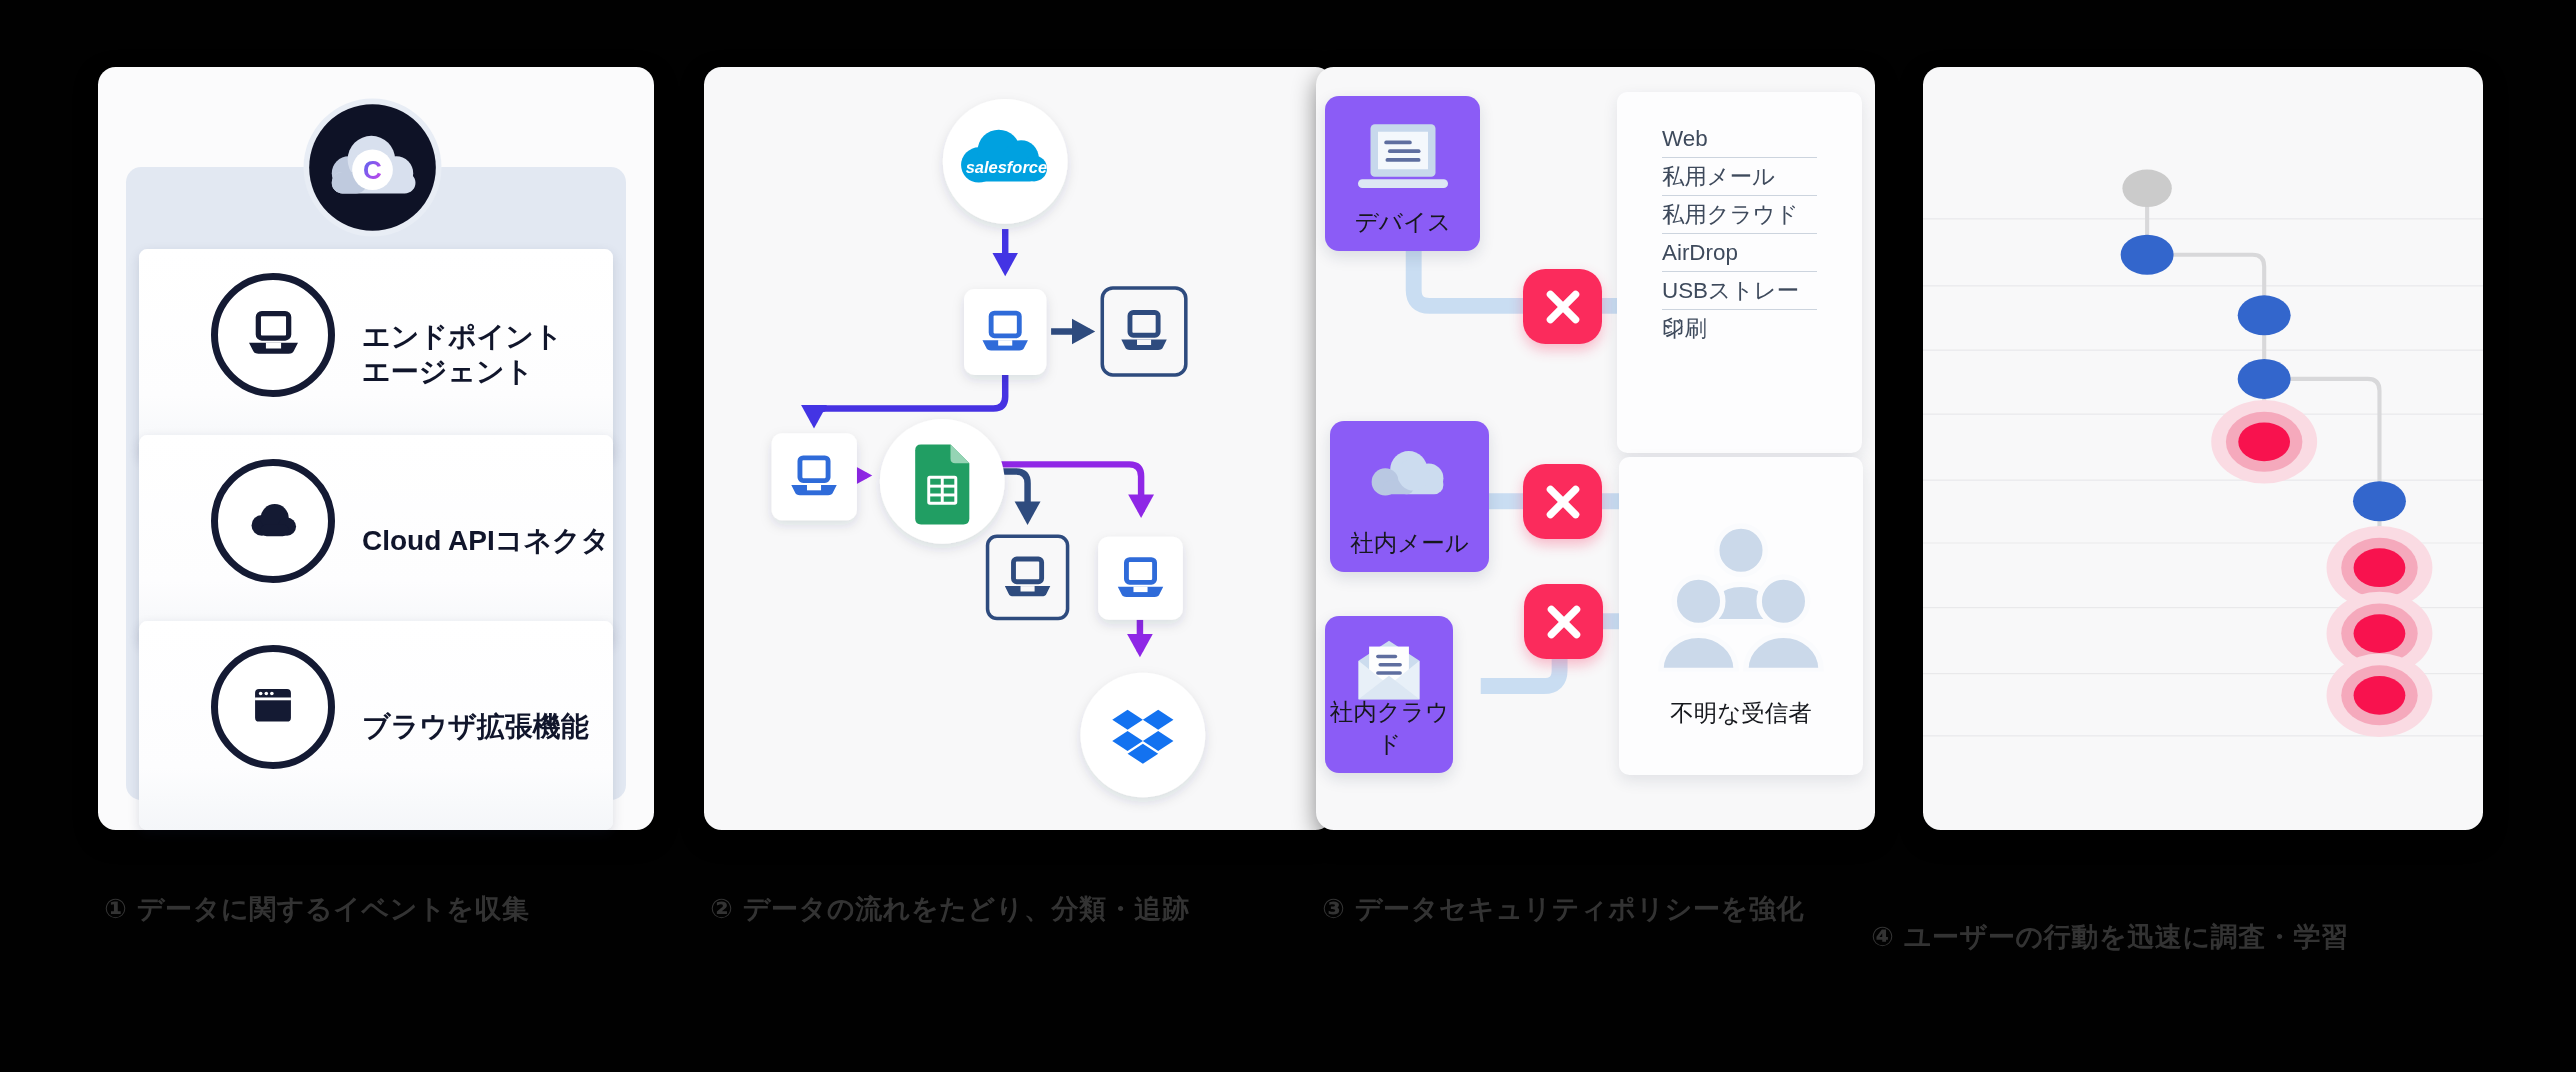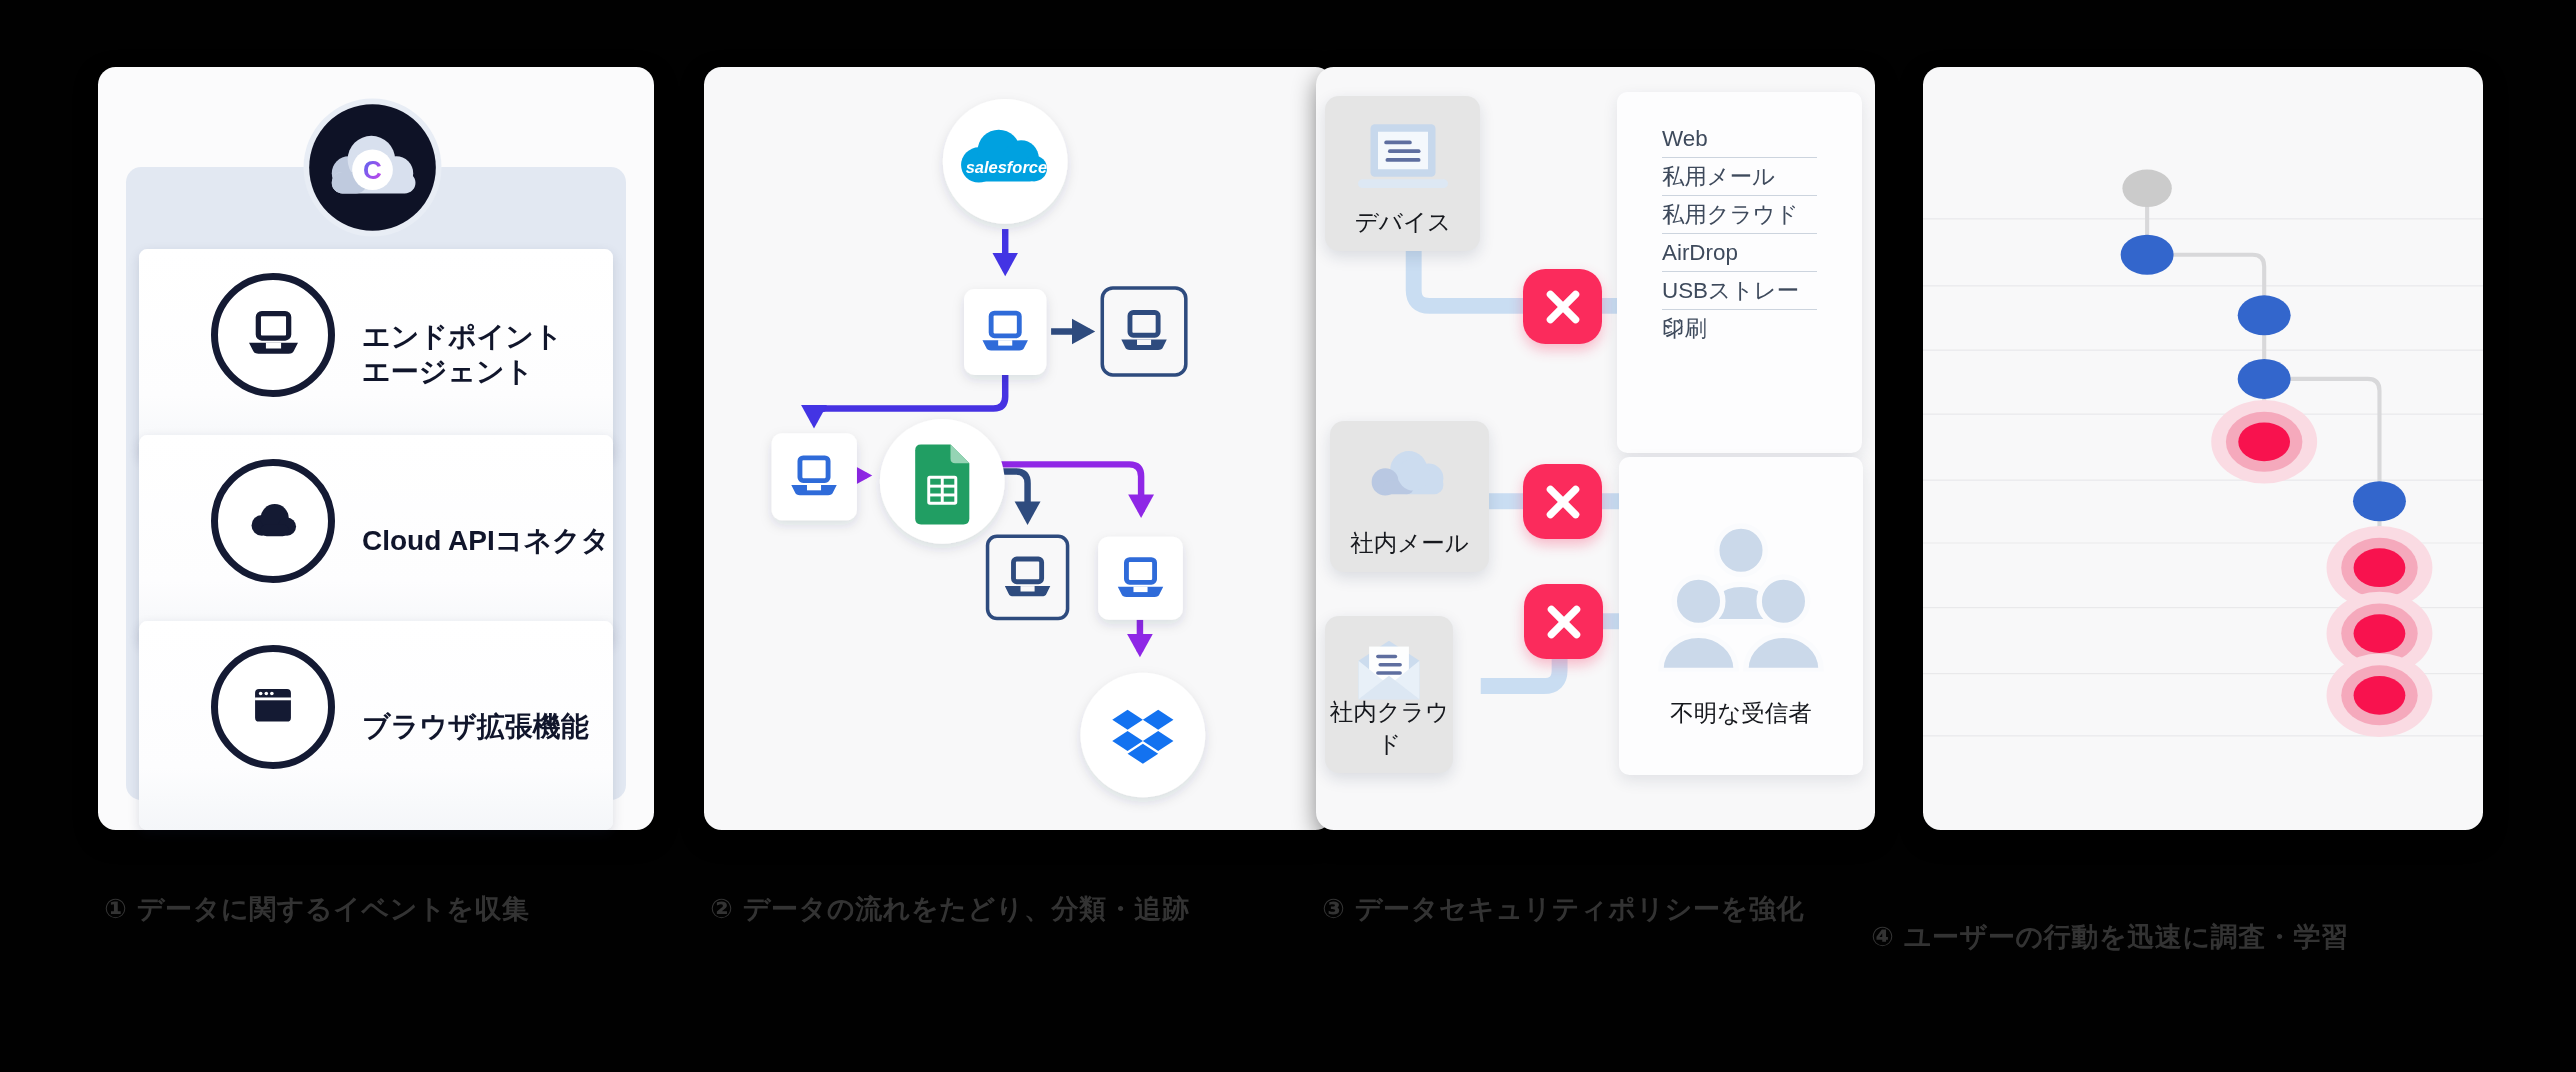--- a/index.html
+++ b/index.html
@@ -28,21 +28,21 @@
          box-shadow:0 4.7px 11.8px rgba(25,35,70,.14);}
   #p1row1{top:182px;} #p1row2{top:368px;} #p1row3{top:554px;}
   .p1circle{position:absolute;left:72px;top:23.5px;width:124px;height:124px;border-radius:50%;
             border:7.7px solid #141a33;background:#fff;box-sizing:border-box;
             display:flex;align-items:center;justify-content:center;}
   .p1label{position:absolute;left:223px;top:50%;transform:translateY(-50%);
            font-size:28px;line-height:35px;font-weight:700;color:#10152b;white-space:pre-line;}
 
   
   .p3svg{position:absolute;left:0;top:0;}
-  .p3card{position:absolute;background:#e5e5e5;border-radius:14px;
+  .p3card{position:absolute;background:#8b5cf6;border-radius:14px;
           box-shadow:0 5.9px 15.3px rgba(25,35,70,.13);}
   #dev-card{left:9.4px;top:29px;width:155px;height:155px;}
   #mail-card{left:14px;top:354px;width:159px;height:151px;}
   #icloud-card{left:9.4px;top:549px;width:128px;height:157px;}
   .p3label{position:absolute;left:0;right:0;bottom:13px;text-align:center;
            font-size:23.5px;font-weight:500;color:#16181d;}
   .p3icon{position:absolute;left:50%;transform:translateX(-50%);}
   #channels{position:absolute;left:301px;top:25px;width:245px;height:361px;background:#fdfdfe;
             border-radius:10.6px;box-shadow:0 5.9px 15.3px rgba(25,35,70,.10);box-sizing:border-box;
             padding:10.6px 28px 0 28px;}

